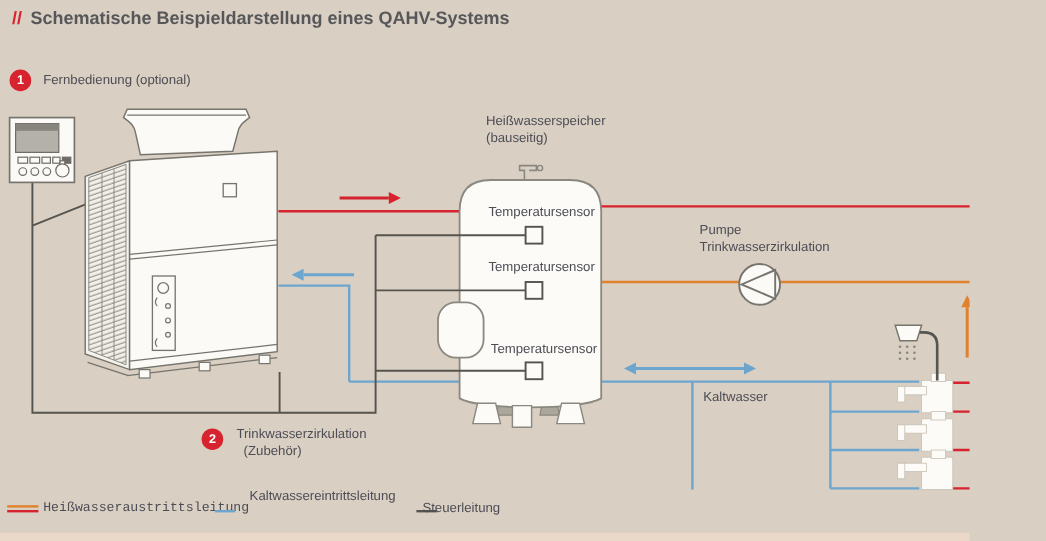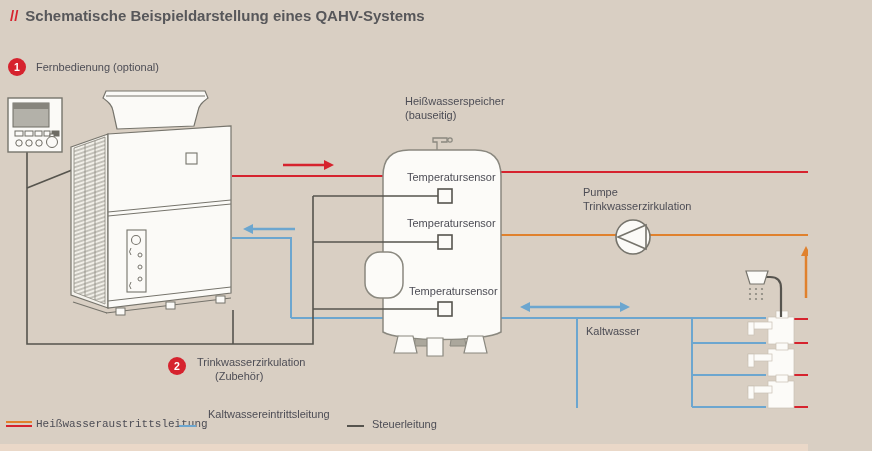--- a/index.html
+++ b/index.html
@@ -217,34 +217,34 @@
   <div class="lbl" style="left:407px;top:217px;">Temperatursensor</div>
   <div class="lbl" style="left:409px;top:285px;">Temperatursensor</div>
 
   <div class="lbl" style="left:583px;top:186px;">Pumpe</div>
   <div class="lbl" style="left:583px;top:200px;">Trinkwasserzirkulation</div>
 
   <div class="lbl" style="left:586px;top:325px;text-align:right;">Kaltwasser</div>
 
   <div class="badge" style="left:168px;top:357px;">2</div>
   <div class="lbl" style="left:197px;top:356px;">Trinkwasserzirkulation</div>
-  <div class="lbl" style="left:215px;top:370px;">(Zubehör)</div>
+  <div class="lbl" style="left:203px;top:370px;">(Zubehör)</div>
 
   <div>
     <div class="swatch" style="left:6px;top:421px;width:26px;">
       <div class="bar" style="background:#e0812d;"></div>
       <div class="bar" style="background:#d6232e;margin-top:2px;"></div>
     </div>
     <div class="lbl" style="left:36px;top:418px;font-family:Liberation Mono, monospace;">Heißwasseraustrittsleitung</div>
 
     <div class="swatch" style="left:179px;top:425px;width:17px;">
       <div class="bar" style="background:#6ca6cf;"></div>
     </div>
     <div class="lbl" style="left:208px;top:408px;">Kaltwassereintrittsleitung</div>
 
     <div class="swatch" style="left:347px;top:425px;width:17px;">
       <div class="bar" style="background:#56544e;"></div>
     </div>
-    <div class="lbl" style="left:372px;top:418px;">Steuerleitung</div>
+    <div class="lbl" style="left:352px;top:418px;">Steuerleitung</div>
   </div>
 
   <div class="bottom-strip"></div>
 </div>
 
 </body></html>

